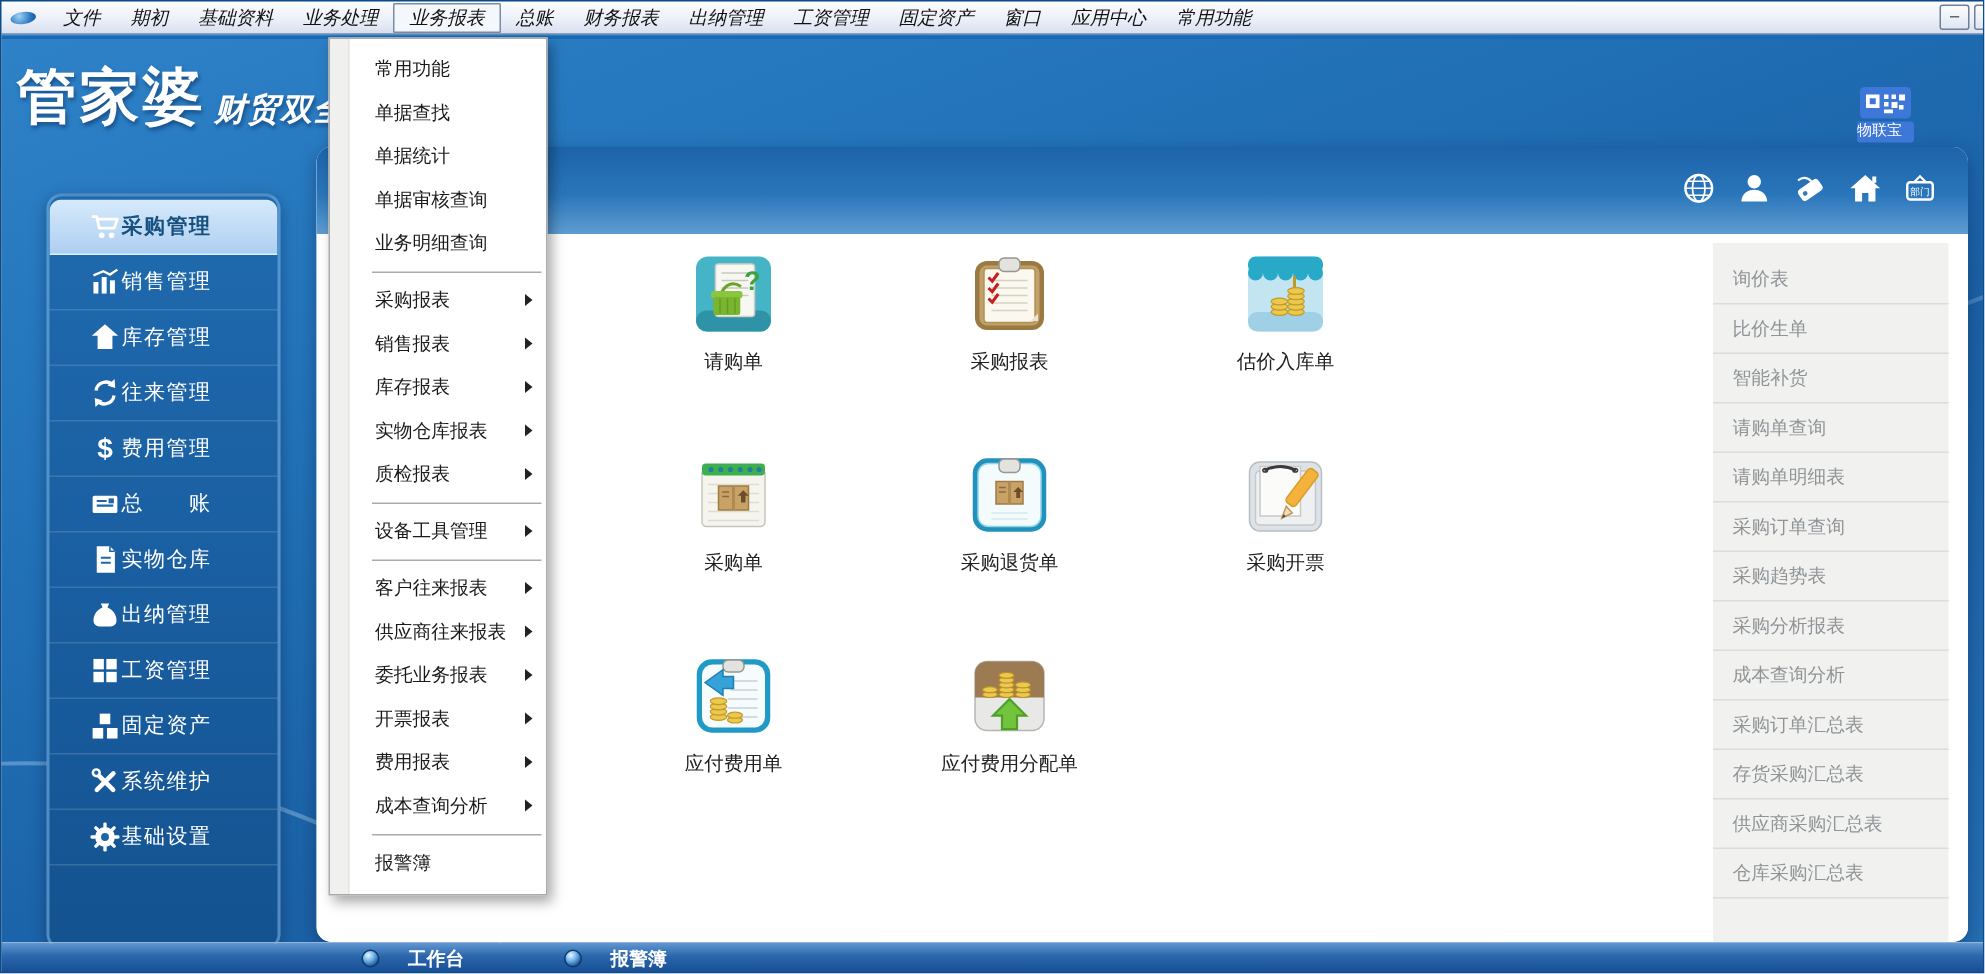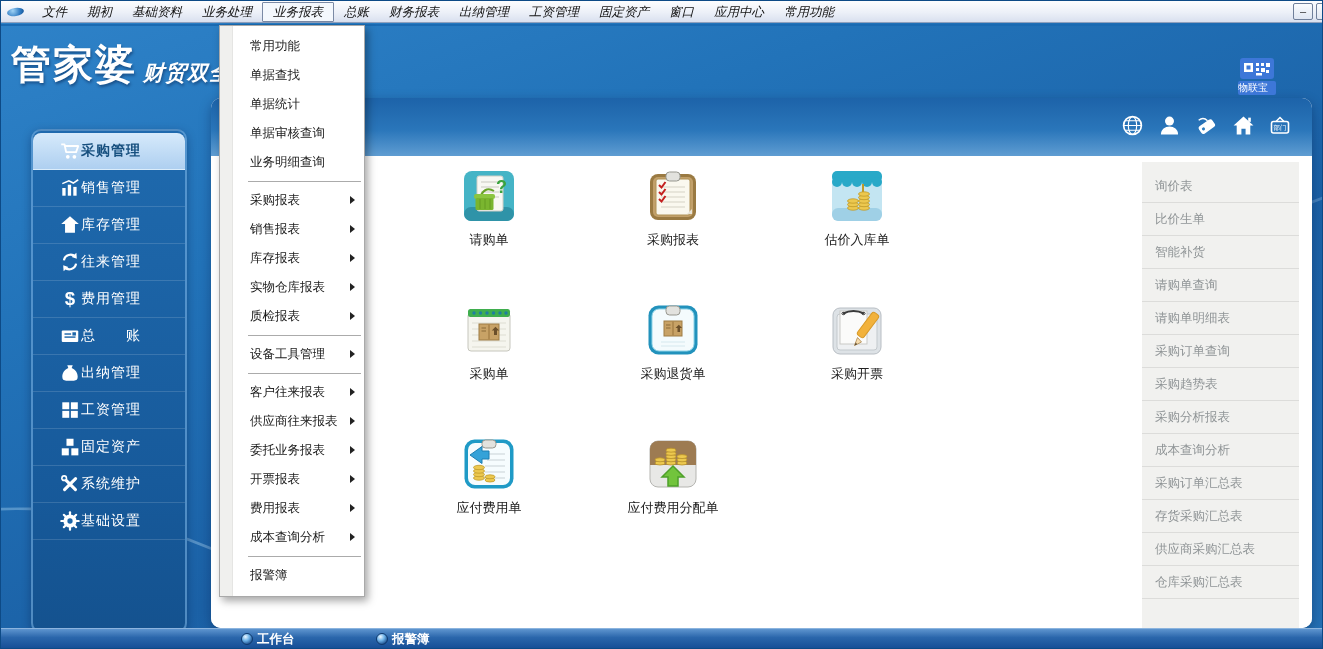--- a/index.html
+++ b/index.html
@@ -101,21 +101,21 @@
     position:absolute; right:9px; top:10px; width:0; height:0;
     border-left:5px solid #222; border-top:4px solid transparent; border-bottom:4px solid transparent;
   }
   .dd-sep { height:1px; background:#ababab; margin:4px 3px 4px 28px; }
   
   .bottombar {
     position:absolute; left:0; right:0; bottom:0; height:20px;
     background:linear-gradient(180deg,#5e95cf 0%,#2a66ab 45%,#174f97 100%);
     border-top:1px solid #8cb4de; z-index:20;
   }
-  .bb-tab { position:absolute; top:0; height:20px; display:flex; align-items:center; gap:4px; cursor:pointer; }
+  .bb-tab { position:absolute; top:0; height:20px; display:flex; align-items:center; gap:19px; cursor:pointer; }
   .bb-orb {
     width:12px; height:12px; border-radius:50%;
     background:radial-gradient(circle at 35% 28%,#eaf6ff,#6db2e8 40%,#1c4f8e 80%);
     border:1px solid #0f3a6e;
   }
   .bb-lbl { color:#fff; font-size:12.5px; font-weight:bold; }
 </style>
 </head>
 <body>
 
@@ -223,20 +223,31 @@
       <div class="sb-item">
        <span class="sb-ico">
           <svg width="22" height="22" viewBox="0 0 20 20">
             <rect x="2.5" y="5" width="15" height="10.5" rx="1" fill="#fff"></rect>
             <line x1="5" y1="8.2" x2="11" y2="8.2" stroke="#1d66a9" stroke-width="1.3"></line>
             <line x1="5" y1="11" x2="15" y2="11" stroke="#1d66a9" stroke-width="1.3"></line>
             <rect x="12.2" y="6.6" width="3.2" height="3" fill="#1d66a9"></rect>
           </svg>
         </span>
        <span class="sb-lbl">总　　账</span>
+     </div>
+      <div class="sb-item">
+       <span class="sb-ico">
+          <svg width="22" height="22" viewBox="0 0 20 20">
+            <path d="M5 2 h8 l3 3 v13 H5 Z" fill="#fff"></path>
+            <path d="M13 2 v3 h3" fill="none" stroke="#1d66a9" stroke-width="1"></path>
+            <line x1="7.5" y1="9" x2="13.5" y2="9" stroke="#1d66a9" stroke-width="1.2"></line>
+            <line x1="7.5" y1="12" x2="13.5" y2="12" stroke="#1d66a9" stroke-width="1.2"></line>
+          </svg>
+        </span>
+       <span class="sb-lbl">实物仓库</span>
      </div>
       <div class="sb-item">
        <span class="sb-ico">
           <svg width="22" height="22" viewBox="0 0 20 20">
             <path d="M7.5 3 h5 l-1 2.5 c3.5 1.5 5.5 4.5 5.5 8 a3.5 3.5 0 0 1 -3.5 3.5 H6.5 A3.5 3.5 0 0 1 3 13.5 c0-3.5 2-6.5 5.5-8 Z" fill="#fff"></path>
           </svg>
         </span>
        <span class="sb-lbl">出纳管理</span>
      </div>
       <div class="sb-item">

